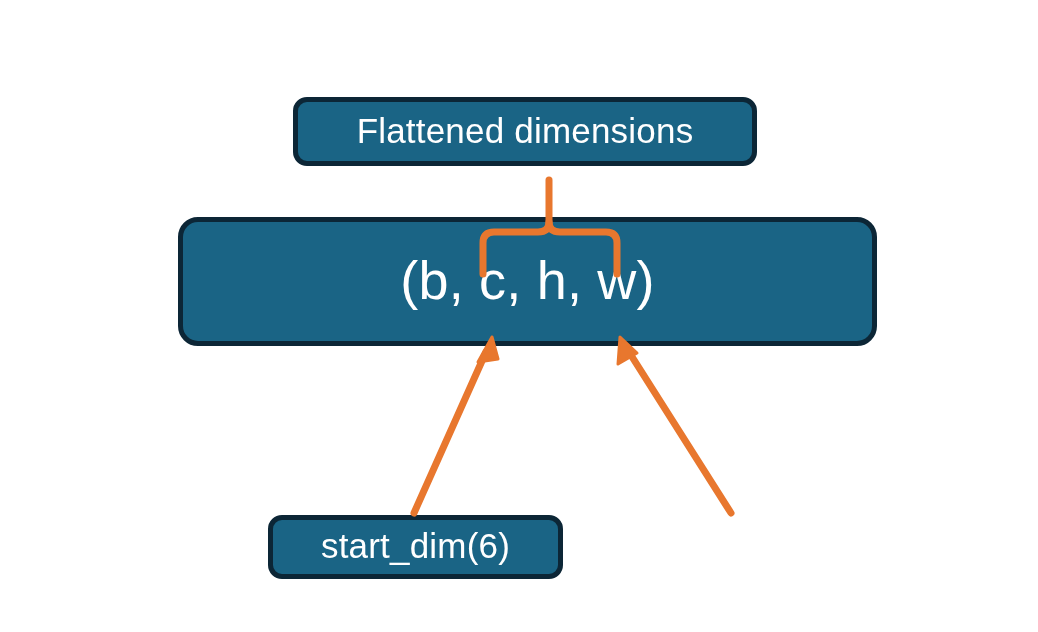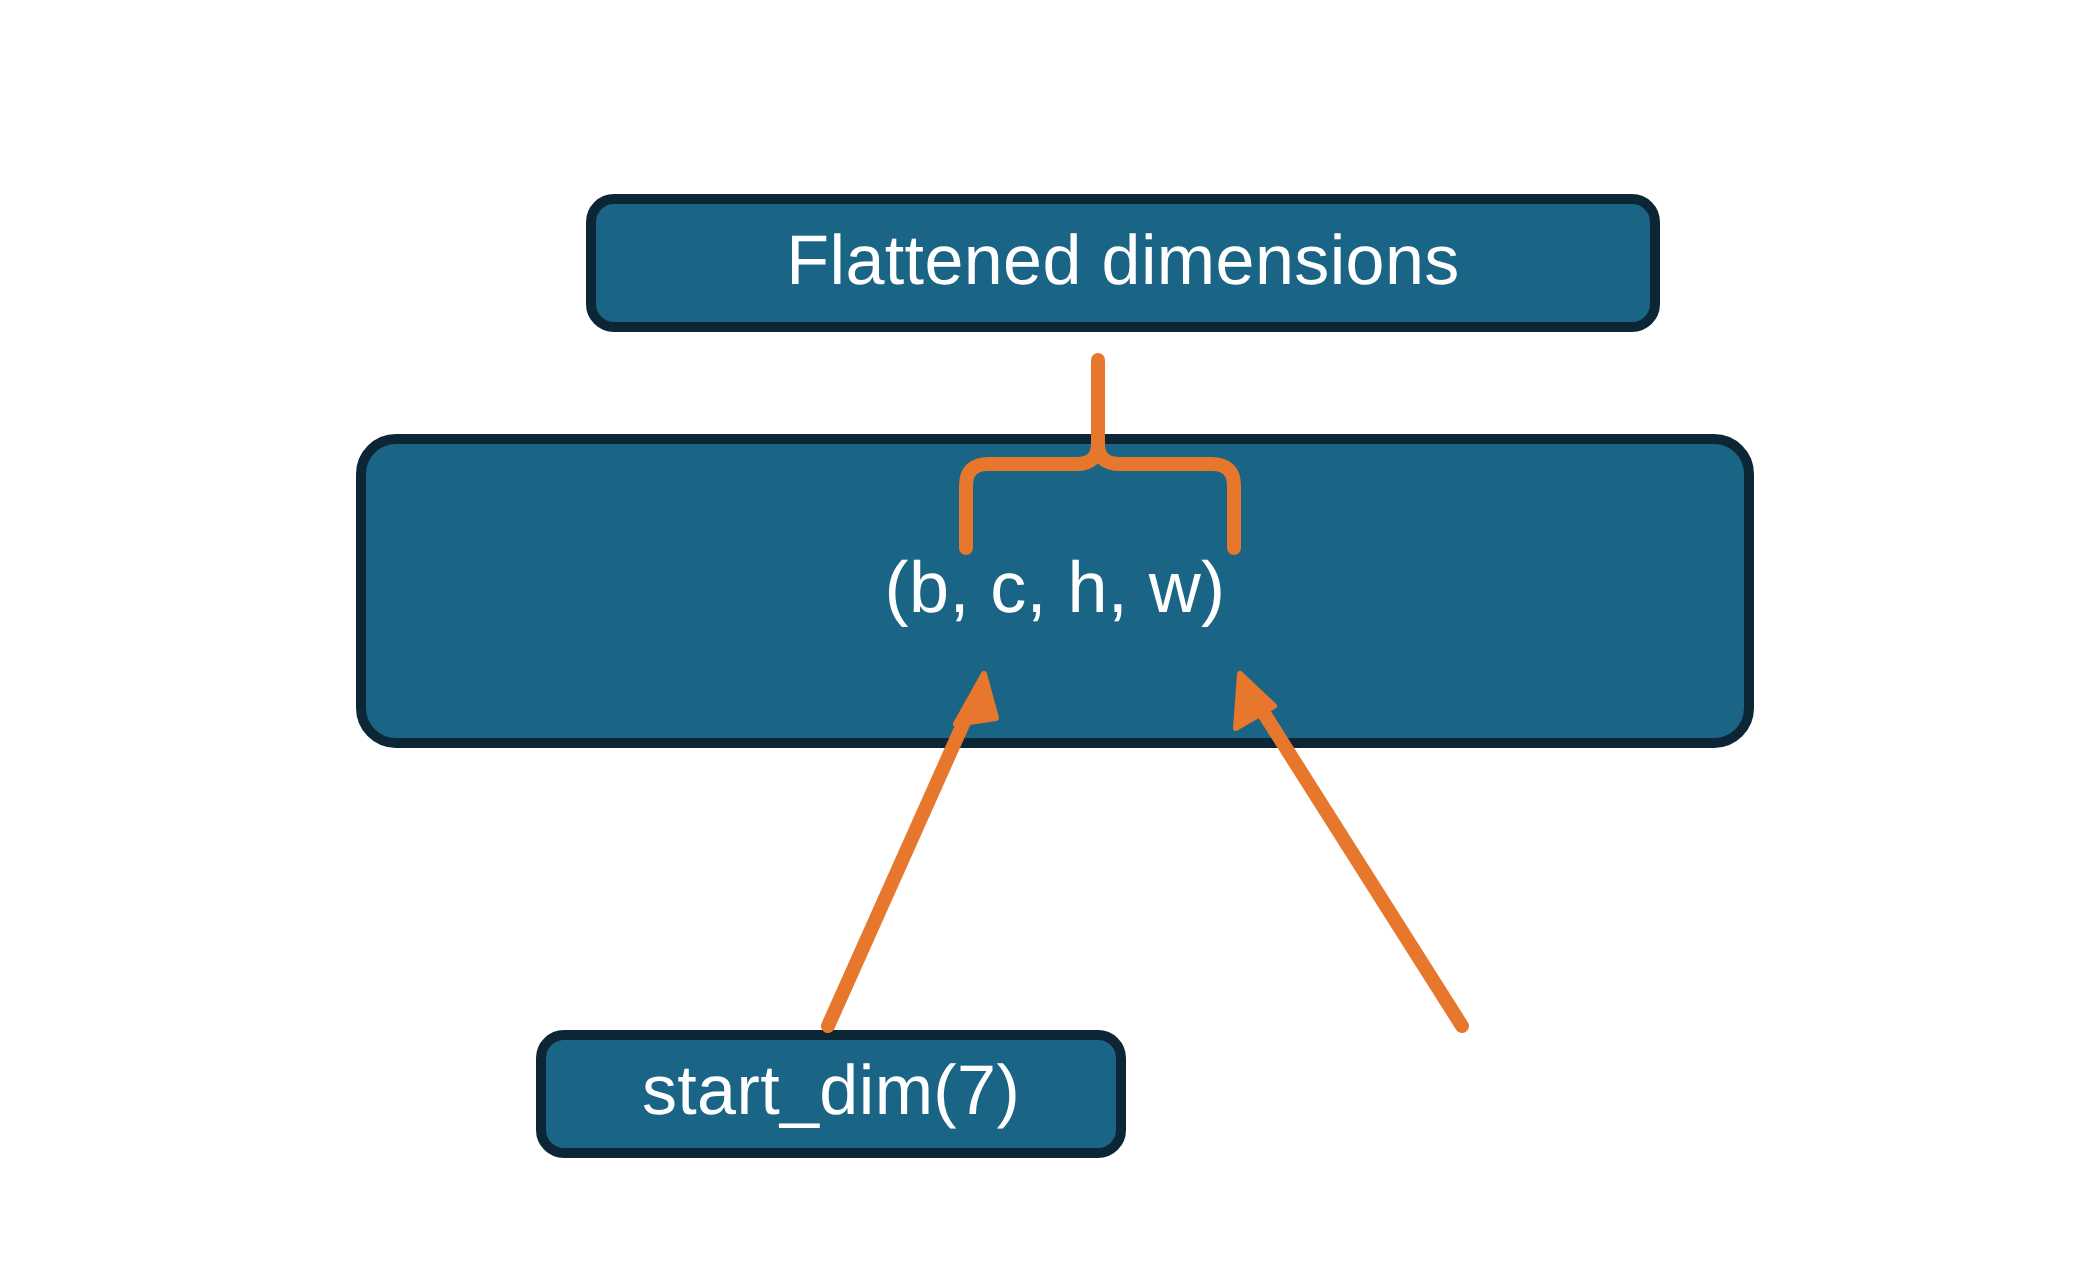--- a/index.html
+++ b/index.html
@@ -35,32 +35,32 @@
     white-space: nowrap;
     letter-spacing: 0.2px;
   }
   .node-label {
     display: block;
     padding-bottom: 3px;
   }
   #node-flattened {
     left: 293px;
     top: 97px;
-    width: 537px;
+    width: 464px;
     height: 69px;
     border-radius: 14px;
     font-size: 35px;
   }
   #node-shape {
     left: 178px;
     top: 217px;
     width: 699px;
-    height: 157px;
+    height: 129px;
     border-radius: 20px;
-    font-size: 36px;
+    font-size: 54px;
   }
   #node-start-dim {
     left: 268px;
     top: 515px;
     width: 295px;
     height: 64px;
     border-radius: 14px;
     font-size: 35px;
   }
   #node-end-dim {
@@ -87,21 +87,21 @@
 
   <div class="node" id="node-flattened">
     <span class="node-label">Flattened dimensions</span>
   </div>
 
   <div class="node" id="node-shape">
     <span class="node-label">(b, c, h, w)</span>
   </div>
 
   <div class="node" id="node-start-dim">
-    <span class="node-label">start_dim(7)</span>
+    <span class="node-label">start_dim(6)</span>
   </div>
 
 
   <svg id="overlay" viewBox="0 0 1038 632" xmlns="http://www.w3.org/2000/svg">
 
     <g>
       <path d="M 483 274
                L 483 243
                Q 483 232 494 232
                L 538 232

